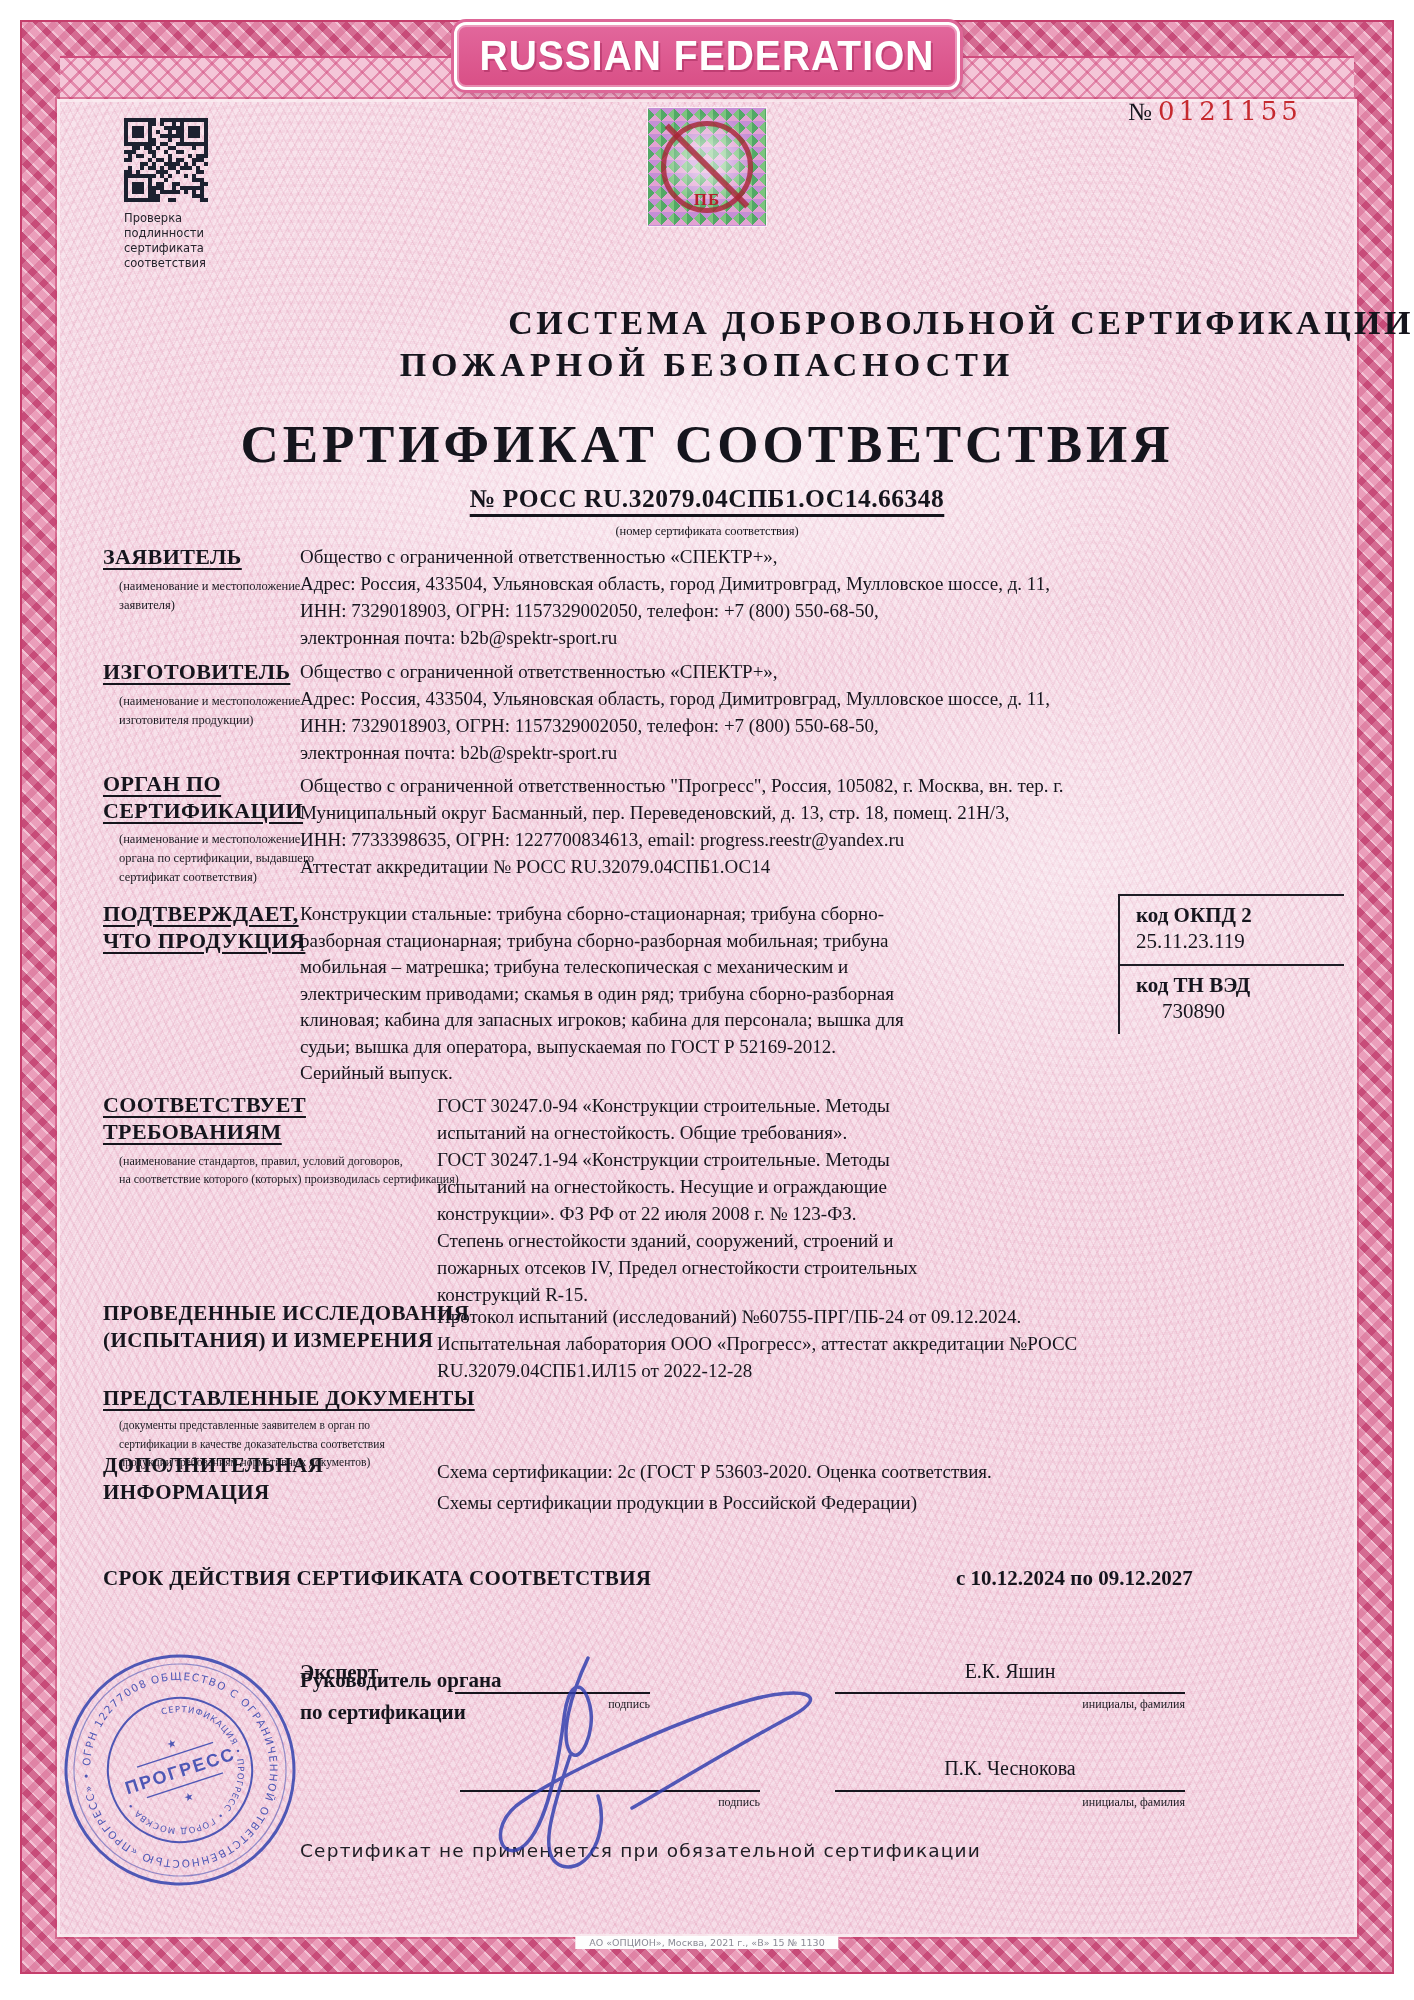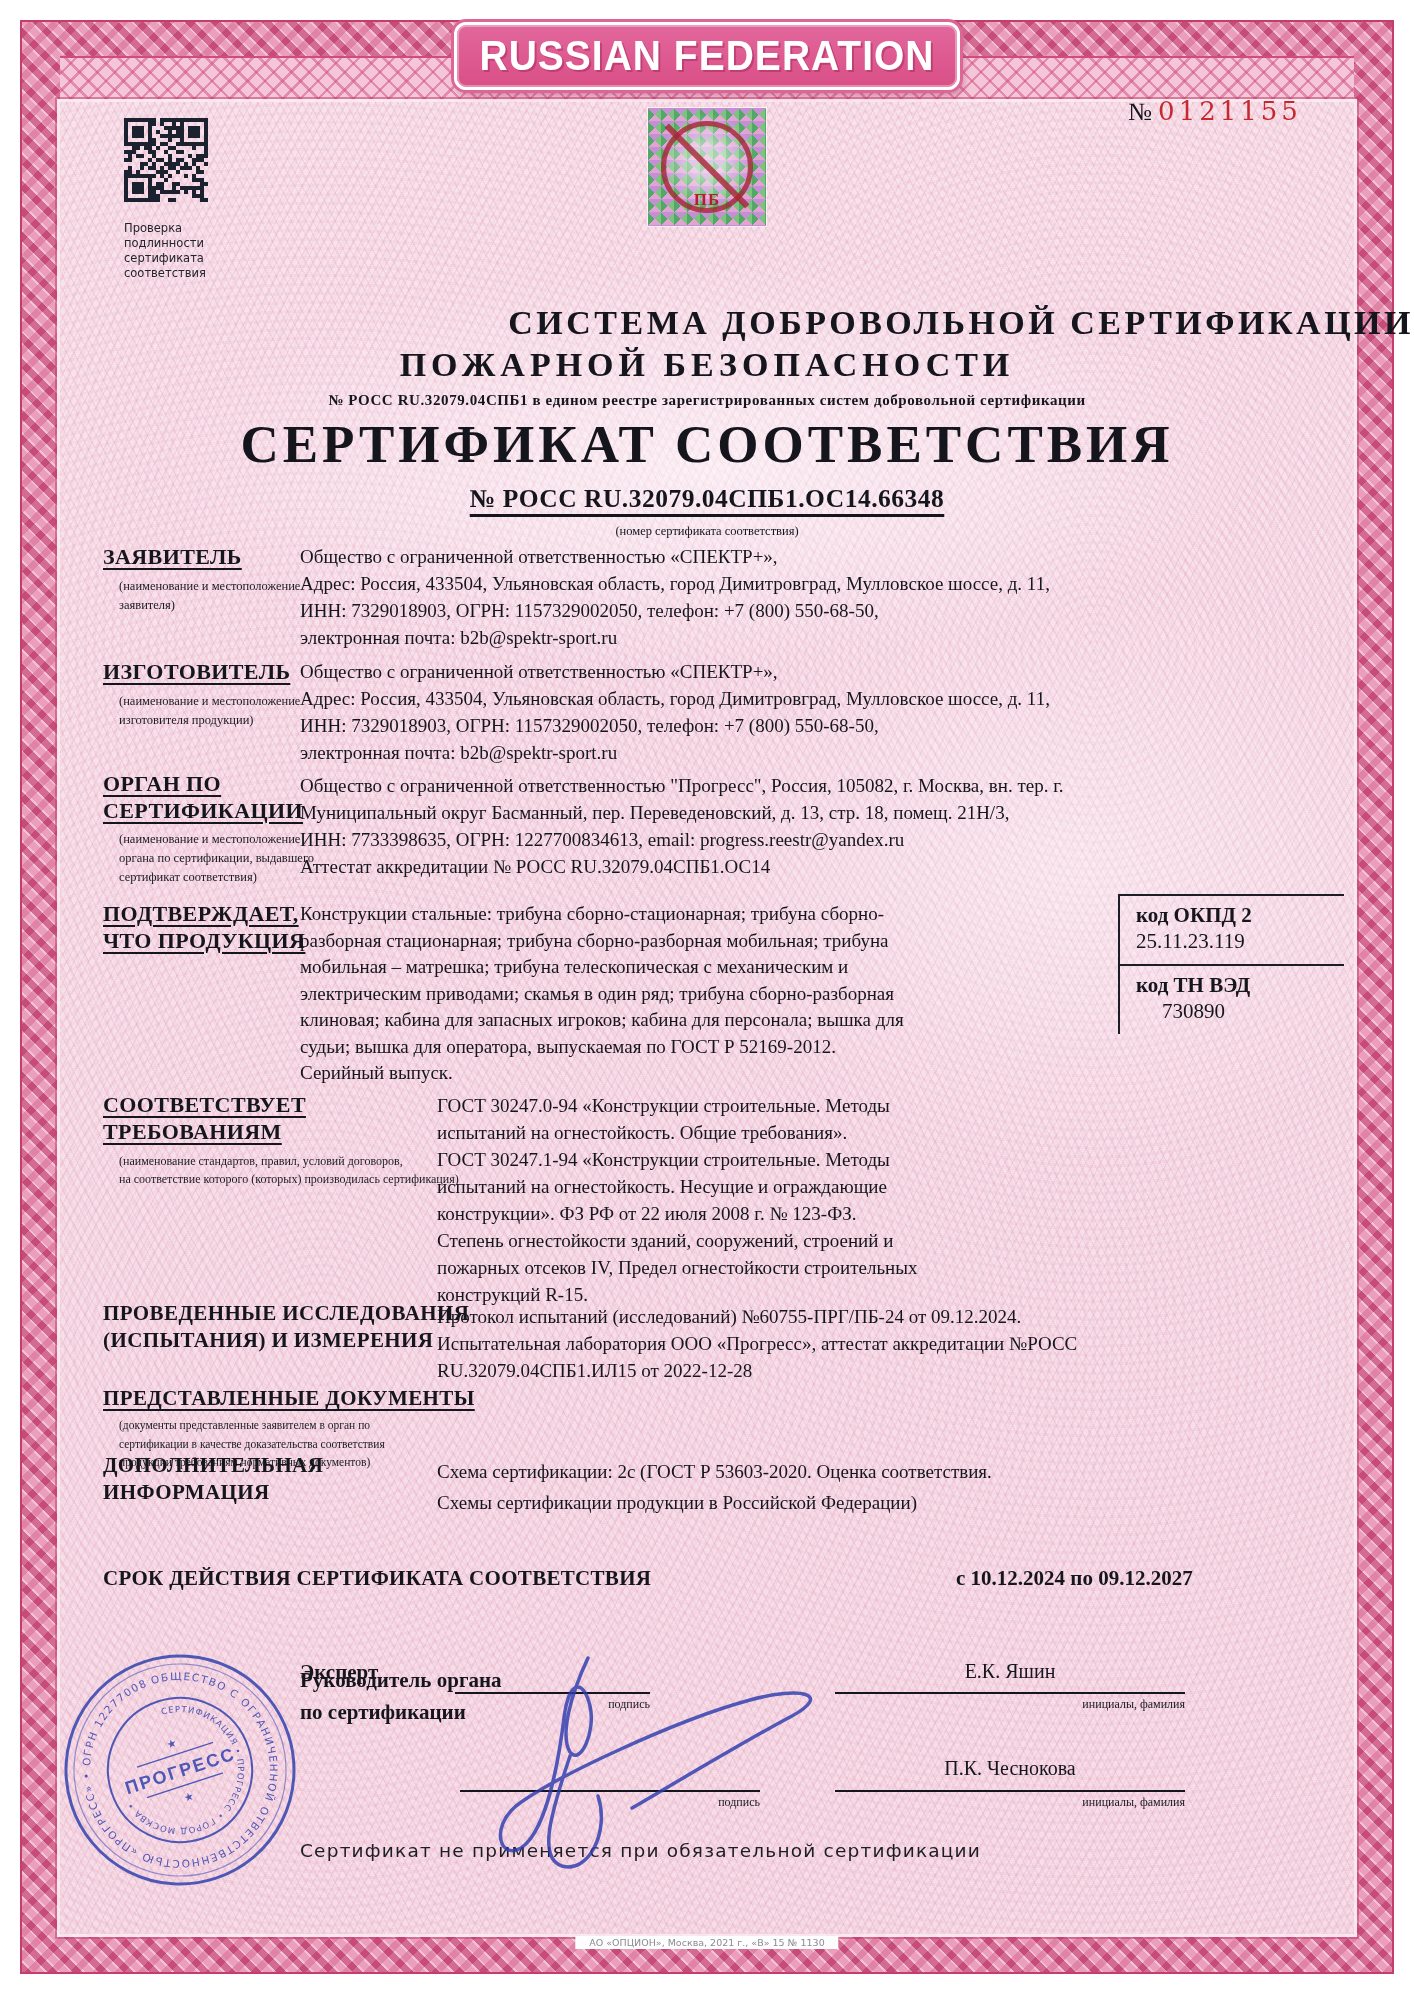--- a/index.html
+++ b/index.html
@@ -45,21 +45,21 @@
   .blank-no{left:1128px;top:96px;font-size:25px;}
   .blank-no .nsign{color:#15151d;font-family:"Liberation Serif",serif;}
   .blank-no .digits{color:var(--accent,#c5292e);font-family:"DejaVu Serif",serif;
     letter-spacing:4px;font-size:26px;}
 
   
   .qr-block{left:124px;top:118px;width:120px;}
   .qr{display:grid;grid-template-columns:repeat(21,4px);grid-auto-rows:4px;}
   .qr i{display:block;}
   .qr i.on{background:#1c2130;}
-  .qr-cap{margin-top:19px;font-family:"DejaVu Sans",sans-serif;font-size:11.5px;line-height:1.3;color:#23232b;}
+  .qr-cap{margin-top:9px;font-family:"DejaVu Sans",sans-serif;font-size:11.5px;line-height:1.3;color:#23232b;}
 
   
   .holo{left:648px;top:108px;width:118px;height:118px;
     background:
       radial-gradient(circle at 50% 45%, rgba(255,255,255,.5) 0 18%, transparent 55%),
       repeating-conic-gradient(from 45deg, #7cc47e 0deg 90deg, #e2a2d2 90deg 180deg, #52a866 180deg 270deg, #c58fd6 270deg 360deg);
     background-size:100% 100%,13px 13px;box-shadow:0 0 0 1px rgba(255,255,255,.6);}
   .holo .ring{position:absolute;left:13px;top:13px;width:82px;height:82px;border:5px solid rgba(166,36,51,.8);border-radius:50%;}
   .holo .slash{position:absolute;left:2px;top:55px;width:114px;height:6px;background:rgba(166,36,51,.8);transform:rotate(45deg);}
   .holo .pb{position:absolute;left:0;right:0;bottom:16px;text-align:center;
@@ -600,21 +600,20 @@
   </div>
 
   <div class="abs holo">
     <div class="ring"></div>
     <div class="slash"></div>
     <div class="pb">ПБ</div>
   </div>
 
   <div class="abs h-sys1">СИСТЕМА ДОБРОВОЛЬНОЙ СЕРТИФИКАЦИИ</div>
   <div class="abs h-sys2">ПОЖАРНОЙ БЕЗОПАСНОСТИ</div>
-  <div class="abs h-reg">№ РОСС RU.32079.04СПБ1 в едином реестре зарегистрированных систем добровольной сертификации</div>
   <div class="abs h-title">СЕРТИФИКАТ СООТВЕТСТВИЯ</div>
   <div class="abs h-num">№ РОСС RU.32079.04СПБ1.ОС14.66348</div>
   <div class="abs h-numcap">(номер сертификата соответствия)</div>
 
   <div class="abs lbl u lbl-applicant pre">ЗАЯВИТЕЛЬ</div>
   <div class="abs sub sub-applicant pre">(наименование и местоположение
 заявителя)</div>
   <div class="abs content cnt-applicant pre">Общество с ограниченной ответственностью «СПЕКТР+»,
 Адрес: Россия, 433504, Ульяновская область, город Димитровград, Мулловское шоссе, д. 11,
 ИНН: 7329018903, ОГРН: 1157329002050, телефон: +7 (800) 550-68-50,

